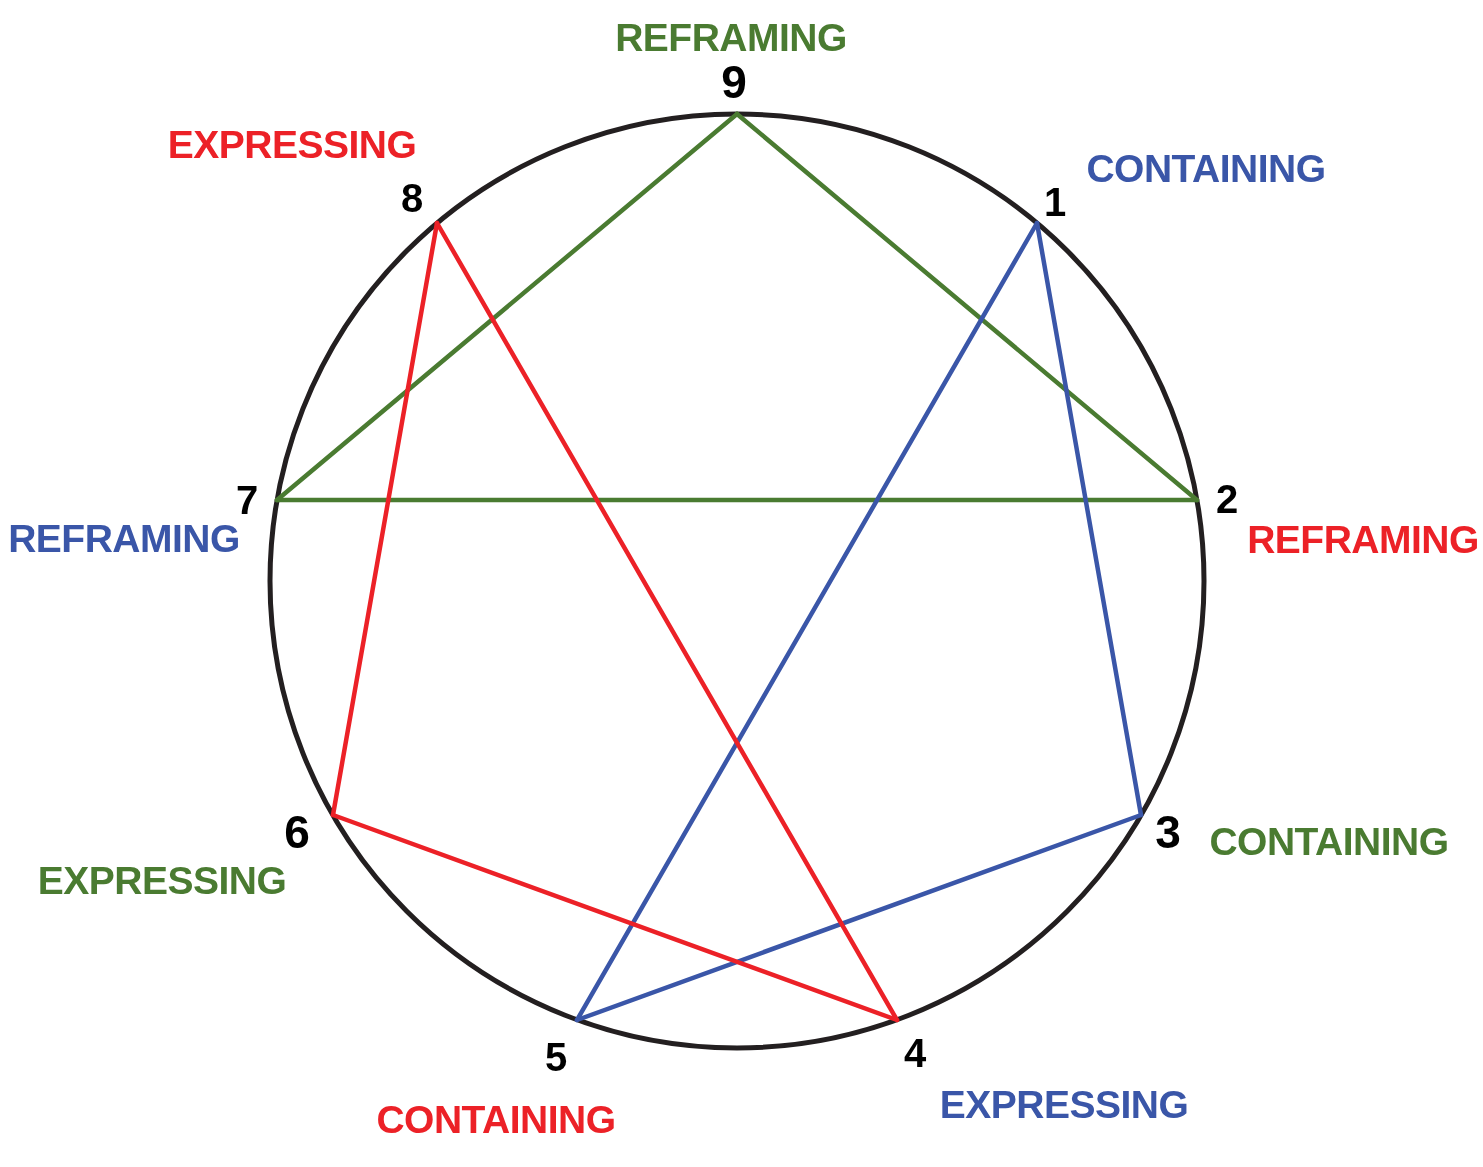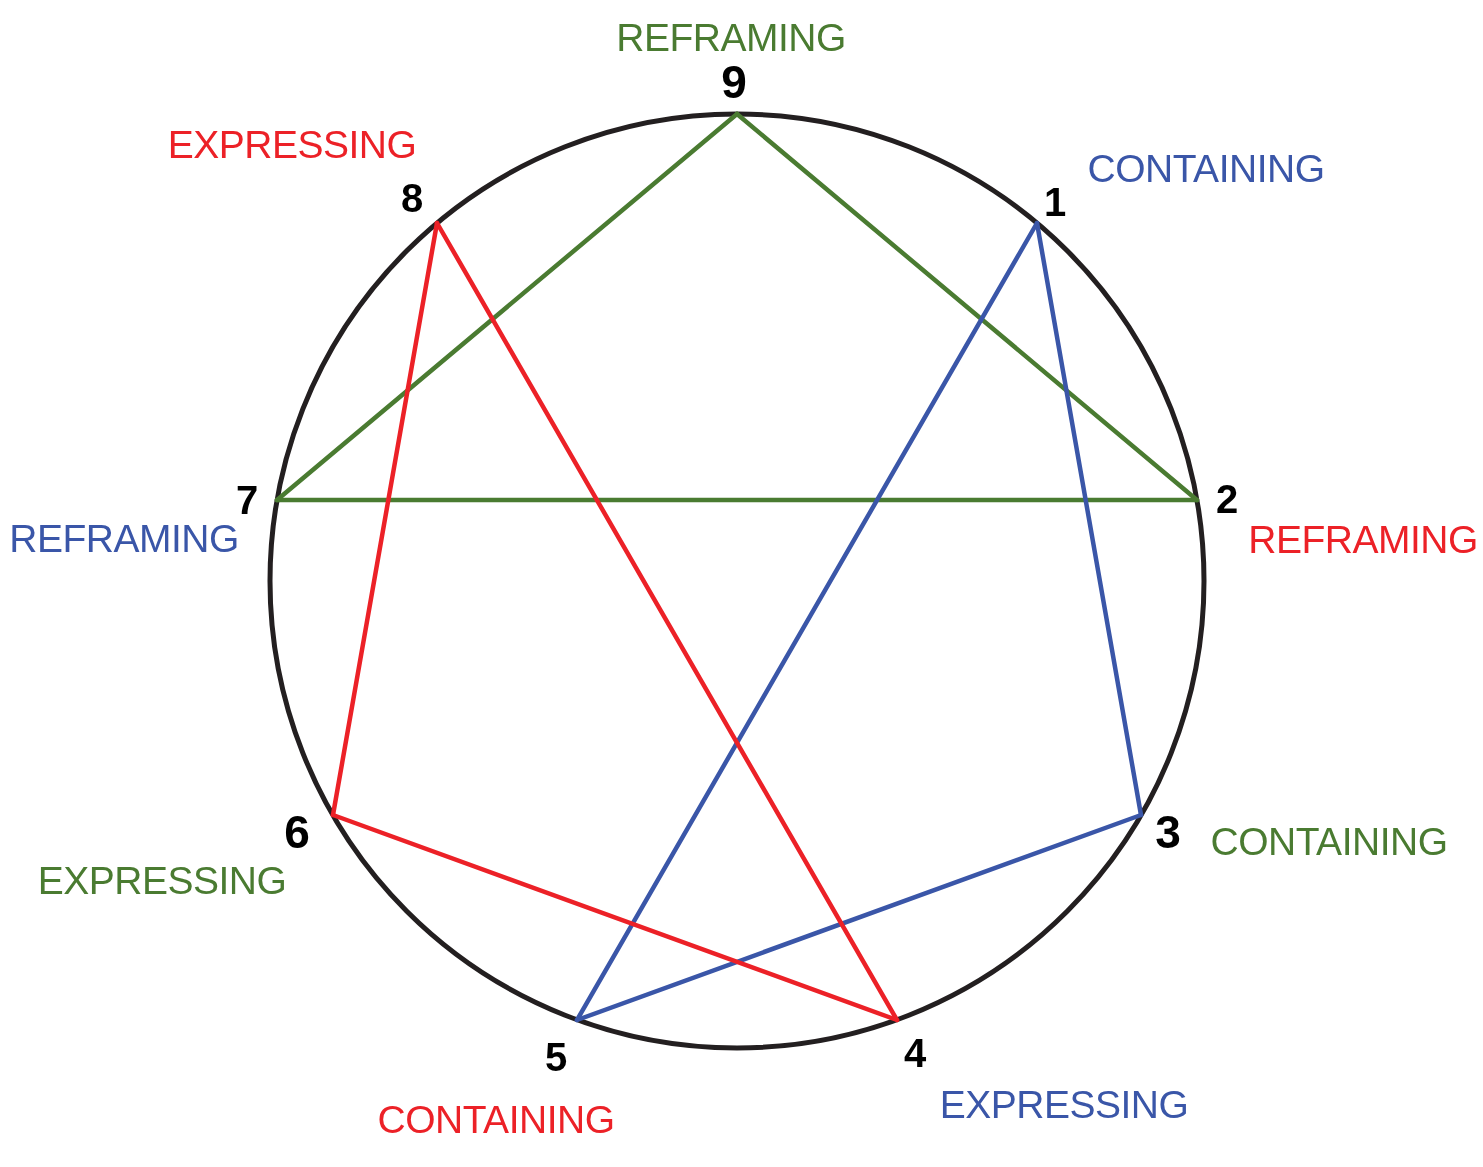--- a/index.html
+++ b/index.html
@@ -38,21 +38,21 @@
     line-height: 1;
     color: #000000;
     white-space: nowrap;
   }
   .num-large {
     font-size: 46px;
   }
   .word {
     position: absolute;
     transform: translate(-50%, -50%);
-    font-weight: 400;
+    font-weight: 700;
     font-size: 39px;
     line-height: 1;
     letter-spacing: -0.5px;
     white-space: nowrap;
   }
 </style>
 </head>
 <body>
 
 <div class="canvas">

